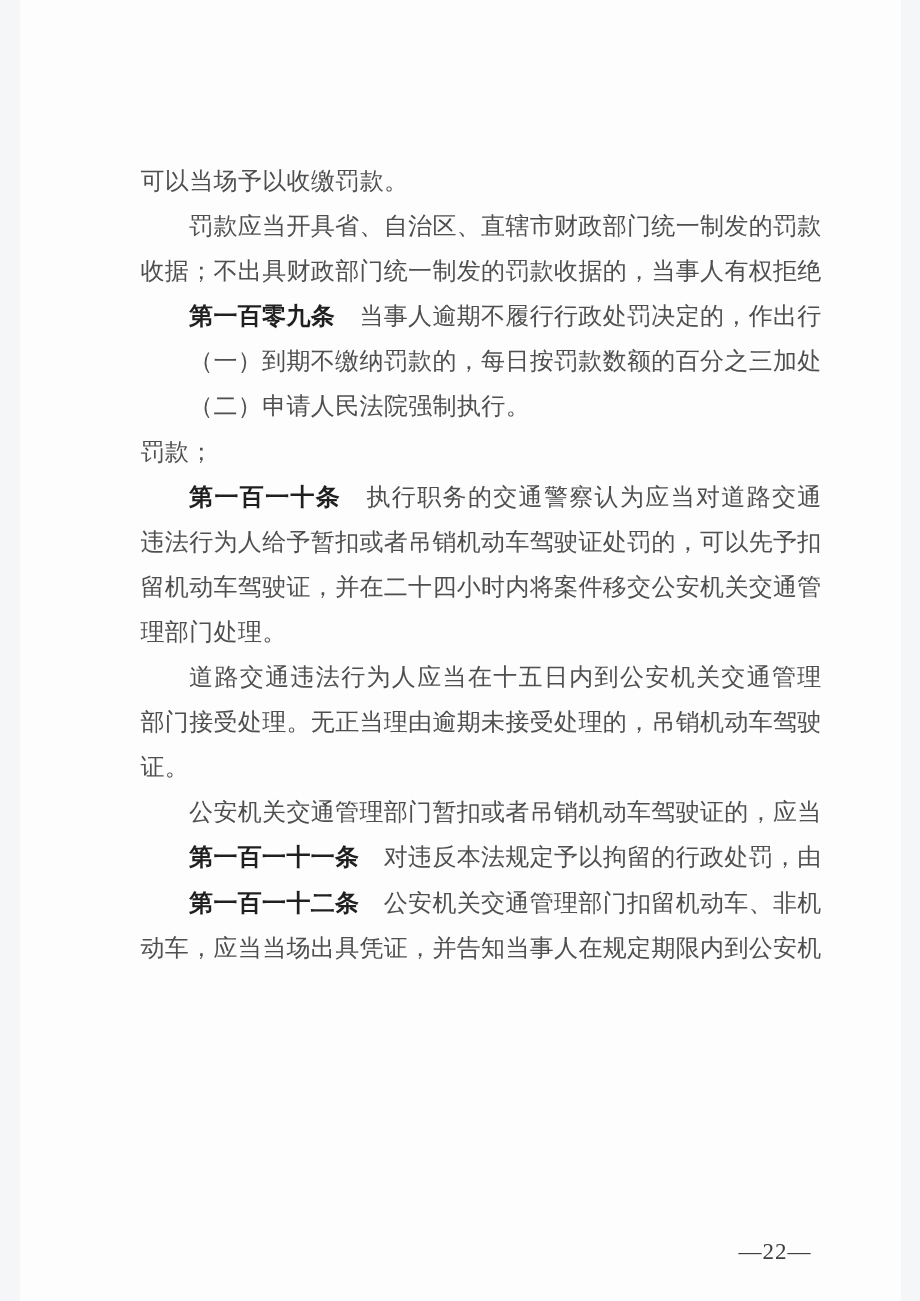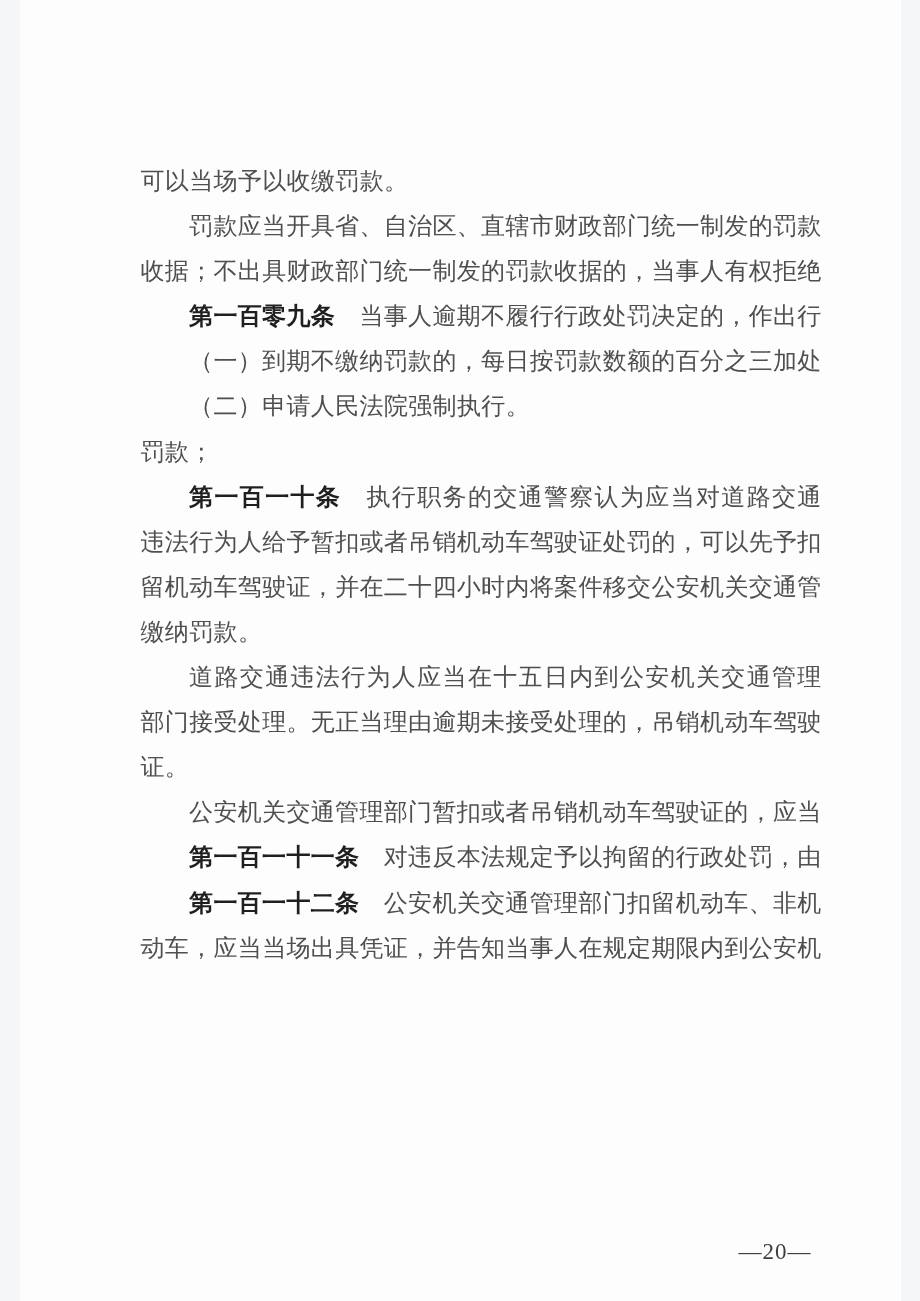--- a/index.html
+++ b/index.html
@@ -262,21 +262,21 @@
         <span>移</span>
         <span>交</span>
         <span>公</span>
         <span>安</span>
         <span>机</span>
         <span>关</span>
         <span>交</span>
         <span>通</span>
         <span>管</span>
       </div>
-      <div class="line"><span>缴纳罚款。</span></div>
+      <div class="line"><span>理部门处理。</span></div>
       <div class="line indent justify">
         <span>道</span>
         <span>路</span>
         <span>交</span>
         <span>通</span>
         <span>违</span>
         <span>法</span>
         <span>行</span>
         <span>为</span>
         <span>人</span>
@@ -436,14 +436,14 @@
         <span>定</span>
         <span>期</span>
         <span>限</span>
         <span>内</span>
         <span>到</span>
         <span>公</span>
         <span>安</span>
         <span>机</span>
       </div>
     </div>
-  <div class="pagenum">—20—</div>
+  <div class="pagenum">—22—</div>
 </div>
 
 </body></html>

